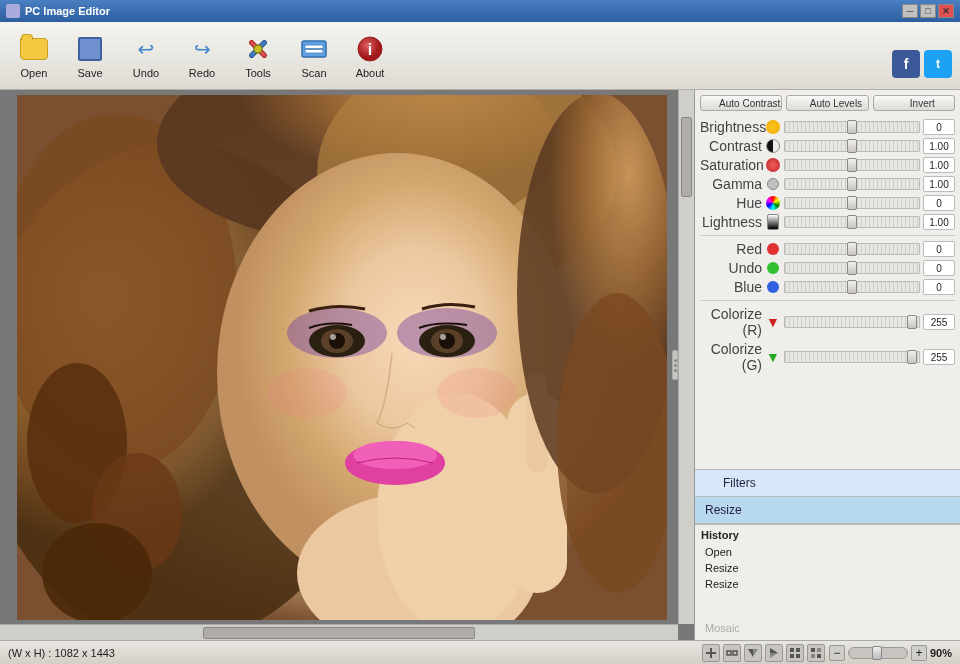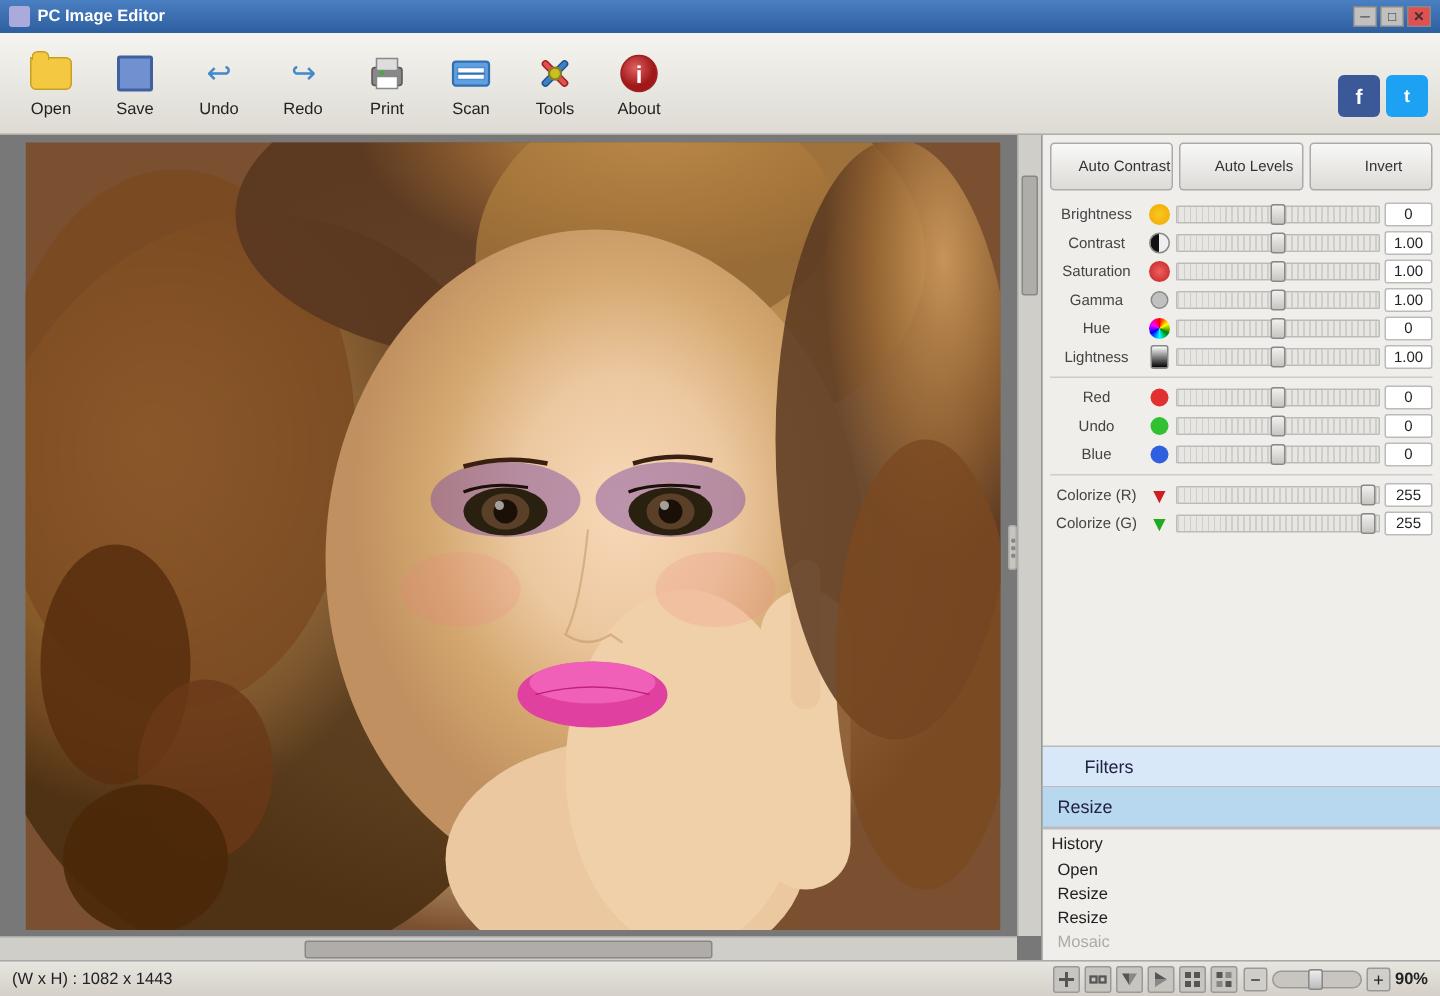--- a/index.html
+++ b/index.html
@@ -103,29 +103,29 @@
     }
 
     
     .adjustments-header {
       background: linear-gradient(to bottom, #f5d080, #e8b840);
       padding: 4px 8px; font-weight: bold; font-size: 12px;
       border-bottom: 1px solid #c8a020;
     }
     .adj-buttons { display: flex; gap: 4px; margin-bottom: 8px; }
     .adj-btn {
-      flex: 1; height: 32px; background: linear-gradient(to bottom, #f8f8f6, #dddbd8);
+      flex: 1; height: 16px; background: linear-gradient(to bottom, #f8f8f6, #dddbd8);
       border: 1px solid #aaa; border-radius: 3px; cursor: pointer;
       font-size: 10px; color: #333; padding-left: 17px;
     }
 
     .slider-row {
       display: flex; align-items: center; margin-bottom: 3px; gap: 3px;
     }
-    .slider-label { width: 62px; text-align: center; font-size: 10px; color: #444; flex-shrink: 0; }
+    .slider-label { width: 62px; text-align: right; font-size: 14px; color: #444; flex-shrink: 0; }
     .slider-icon { width: 16px; height: 16px; display: flex; align-items: center; justify-content: center; flex-shrink: 0; }
     .slider-track {
       flex: 1; height: 12px; background: repeating-linear-gradient(90deg, #d0cec8 0px, #d0cec8 1px, #e8e6e2 1px, #e8e6e2 4px);
       border: 1px solid #bbb; border-radius: 1px; position: relative; cursor: pointer;
     }
     .slider-thumb {
       width: 10px; height: 14px;
       background: linear-gradient(to bottom, #f0f0ee, #c8c5c0);
       border: 1px solid #888; border-radius: 2px;
       position: absolute; top: -2px;
@@ -154,23 +154,23 @@
     .panel-section-btn.active { background: #b8d8f0; }
     .panel-section-label-filters { background: #e8f0f8; }
     .panel-section-label-effects { background: #d8ecfa; }
     .panel-section-label-resize { background: #c8e4f8; }
 
     
     .history-section {
       background: #f0eeea; border-top: 1px solid #bbb;
       padding: 4px 6px; font-size: 11px;
     }
-    .history-title { font-weight: normal; margin-bottom: 3px; font-size: 11px; }
+    .history-title { font-weight: bold; margin-bottom: 3px; font-size: 11px; }
     .history-item { padding: 2px 4px; cursor: pointer; }
-    .history-item.dimmed { color: #aaa; }
+    .history-item.dimmed { color: #aaa; margin-top: 28px; }
 
     
     .status-bar {
       height: 24px; background: linear-gradient(to bottom, #e8e6e0, #d4d0c8);
       border-top: 1px solid #aaa;
       display: flex; align-items: center; justify-content: space-between;
       padding: 0 8px;
     }
     .status-left { display: flex; align-items: center; gap: 6px; font-size: 11px; }
     .status-right { display: flex; align-items: center; gap: 4px; }
@@ -244,48 +244,37 @@
     <span>Undo</span>
   </div>
   <div class="toolbar-btn">
     <div class="toolbar-icon">
       <span class="icon-redo">↩</span>
     </div>
     <span>Redo</span>
   </div>
   <div class="toolbar-btn">
     <div class="toolbar-icon">
-      <svg width="28" height="24" viewBox="0 0 28 24">
-        <rect x="4" y="8" width="20" height="12" rx="2" fill="#888" stroke="#555" stroke-width="1"></rect>
-        <rect x="7" y="2" width="14" height="8" fill="#ddd" stroke="#888" stroke-width="1"></rect>
-        <rect x="7" y="14" width="14" height="8" fill="white" stroke="#888" stroke-width="1"></rect>
-        <rect x="9" y="10" width="3" height="3" rx="1" fill="#4a4"></rect>
+      <svg width="28" height="28" viewBox="0 0 28 28">
+        <rect x="3" y="12" width="22" height="4" rx="2" fill="#e05050" stroke="#a02020" stroke-width="1" transform="rotate(45 14 14)"></rect>
+        <rect x="3" y="12" width="22" height="4" rx="2" fill="#4080c0" stroke="#205090" stroke-width="1" transform="rotate(-45 14 14)"></rect>
+        <circle cx="14" cy="14" r="4" fill="#c8c020" stroke="#888020" stroke-width="1.5"></circle>
       </svg>
     </div>
-    <span>Print</span>
+    <span>Tools</span>
   </div>
   <div class="toolbar-btn">
     <div class="toolbar-icon">
       <svg width="28" height="24" viewBox="0 0 28 24">
         <rect x="2" y="4" width="24" height="16" rx="2" fill="#60a0e0" stroke="#3070b0" stroke-width="1.5"></rect>
         <rect x="5" y="8" width="18" height="8" fill="white" stroke="#5090d0" stroke-width="1"></rect>
         <line x1="5" y1="12" x2="23" y2="12" stroke="#3070b0" stroke-width="1.5"></line>
       </svg>
     </div>
     <span>Scan</span>
-  </div>
-  <div class="toolbar-btn">
-    <div class="toolbar-icon">
-      <svg width="28" height="28" viewBox="0 0 28 28">
-        <rect x="3" y="12" width="22" height="4" rx="2" fill="#e05050" stroke="#a02020" stroke-width="1" transform="rotate(45 14 14)"></rect>
-        <rect x="3" y="12" width="22" height="4" rx="2" fill="#4080c0" stroke="#205090" stroke-width="1" transform="rotate(-45 14 14)"></rect>
-        <circle cx="14" cy="14" r="4" fill="#c8c020" stroke="#888020" stroke-width="1.5"></circle>
-      </svg>
-    </div>
-    <span>Tools</span>
   </div>
   <div class="toolbar-btn">
     <div class="toolbar-icon">
       <svg width="28" height="28" viewBox="0 0 28 28">
         <circle cx="14" cy="14" r="12" fill="url(#cg)" stroke="#a02020" stroke-width="1"></circle>
         <defs>
           <radialGradient id="cg" cx="40%" cy="35%">
             <stop offset="0%" stop-color="#e06060"></stop>
             <stop offset="100%" stop-color="#a01818"></stop>
           </radialGradient>

